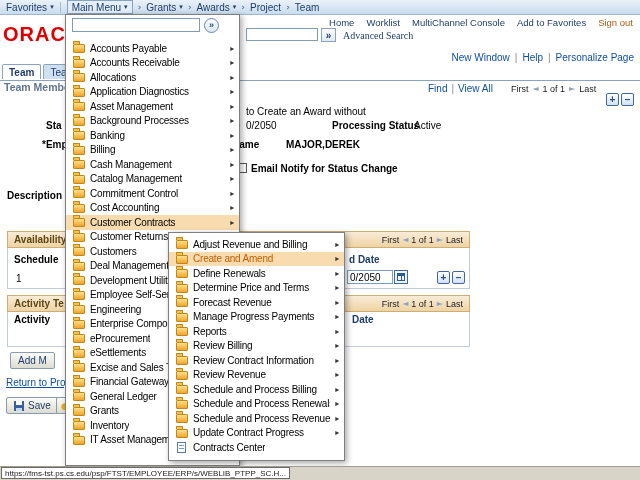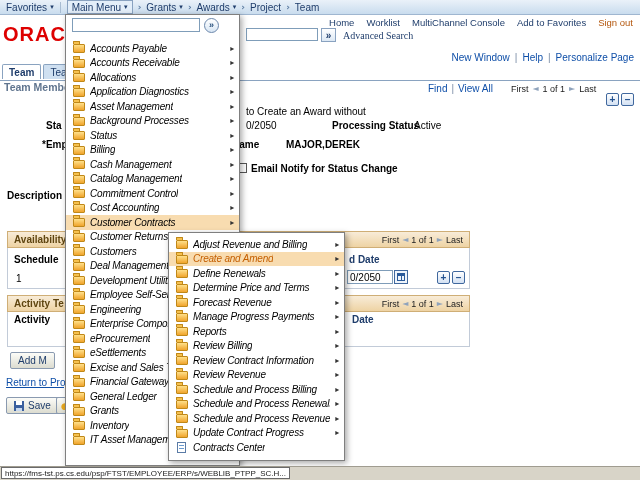--- a/index.html
+++ b/index.html
@@ -80,21 +80,21 @@
   .menu-panel{position:absolute;background:#fff;border:1px solid #7f7f7f;box-shadow:2px 2px 6px rgba(0,0,0,.35);
     z-index:20;box-sizing:border-box;overflow:hidden;}
   .menu-search-label{font-size:10px;font-weight:bold;padding:4px 6px 2px;}
   .menu-search-row{display:flex;align-items:center;gap:4px;padding:0 6px;height:20px;}
   .menu-search-input{width:128px;height:14px;border:1px solid #7f9db9;font-size:10px;box-sizing:border-box;}
   .go-circle{width:15px;height:15px;border:1px solid #6b87ab;border-radius:50%;background:linear-gradient(#fff,#d8e6f4);
     color:#2a527e;font-weight:bold;font-size:9px;display:flex;align-items:center;justify-content:center;flex:none;cursor:pointer;box-sizing:border-box;}
   #menu-items{margin-top:6px;}
   .menu-item{display:flex;align-items:center;height:14.5px;padding:0 5px 0 7px;gap:5px;font-size:10px;
     letter-spacing:-0.2px;cursor:pointer;white-space:nowrap;}
-  .mi-label{overflow:hidden;font-style:italic;}
+  .mi-label{overflow:hidden;}
   .mi-arrow{margin-left:auto;font-size:8px;color:#333;font-family:"DejaVu Sans",sans-serif;}
   .hl{background:#f8dcb0;}
   .hl-orange{background:#f8dcb0;}
   .hl-orange .mi-label{color:#c45f00;}
   .folder-icon{width:12px;height:9px;background:linear-gradient(#ffe08a,#f0a42c);border:1px solid #c08818;border-radius:1px;
     position:relative;flex:none;margin-top:1px;box-sizing:border-box;}
   .folder-icon::before{content:'';position:absolute;left:-1px;top:-4px;width:5px;height:2px;background:#f6c14e;
     border:1px solid #c08818;border-bottom:none;border-radius:1px 1px 0 0;}
   .page-icon{width:9px;height:11px;background:#fff;border:1px solid #5a7ba6;flex:none;position:relative;margin:0 2px 0 1px;box-sizing:border-box;}
   .page-icon::before{content:'';position:absolute;left:1px;top:2px;right:1px;height:6px;
@@ -280,21 +280,21 @@
           <span class="mi-label">Asset Management</span>
           <span class="mi-arrow">▸</span>
         </div>
         <div class="menu-item">
           <span class="folder-icon"></span>
           <span class="mi-label">Background Processes</span>
           <span class="mi-arrow">▸</span>
         </div>
         <div class="menu-item">
           <span class="folder-icon"></span>
-          <span class="mi-label">Status</span>
+          <span class="mi-label">Banking</span>
           <span class="mi-arrow">▸</span>
         </div>
         <div class="menu-item">
           <span class="folder-icon"></span>
           <span class="mi-label">Billing</span>
           <span class="mi-arrow">▸</span>
         </div>
         <div class="menu-item">
           <span class="folder-icon"></span>
           <span class="mi-label">Cash Management</span>

